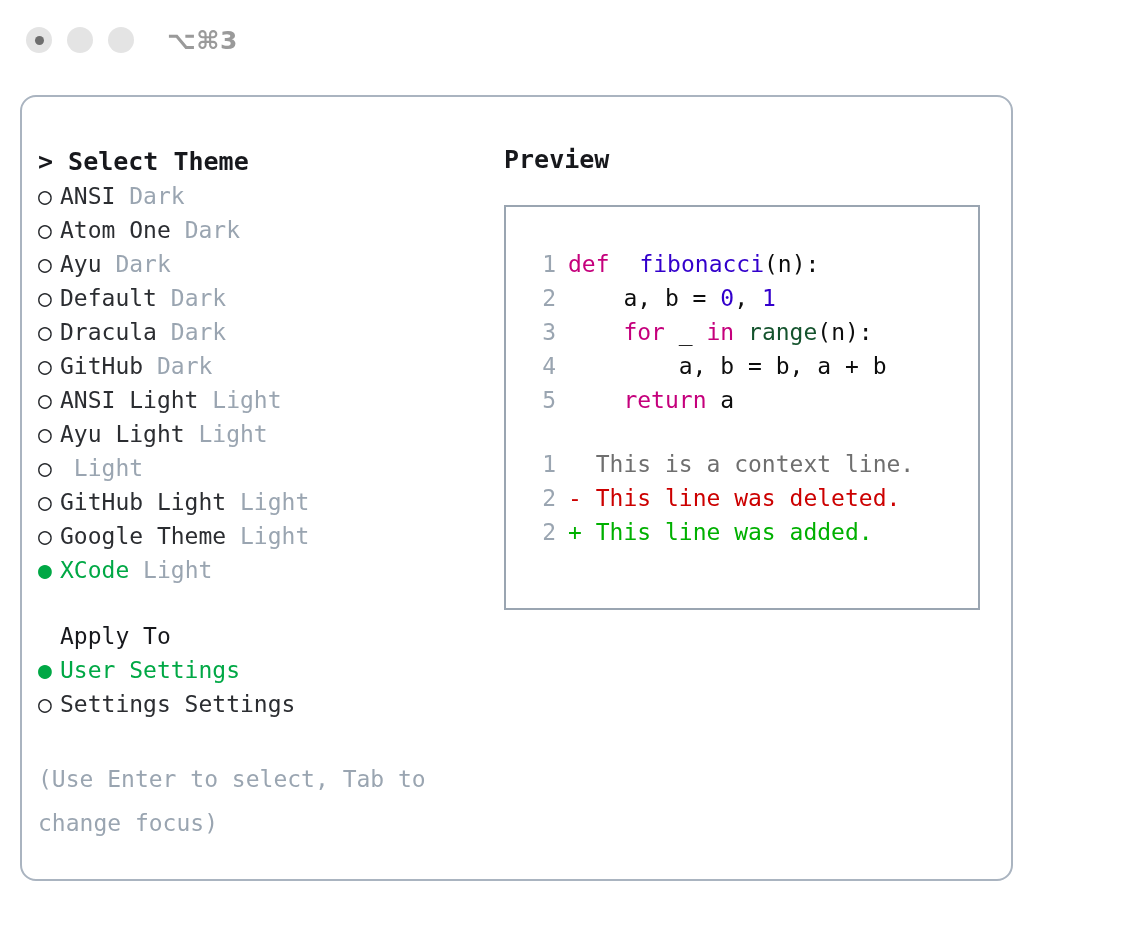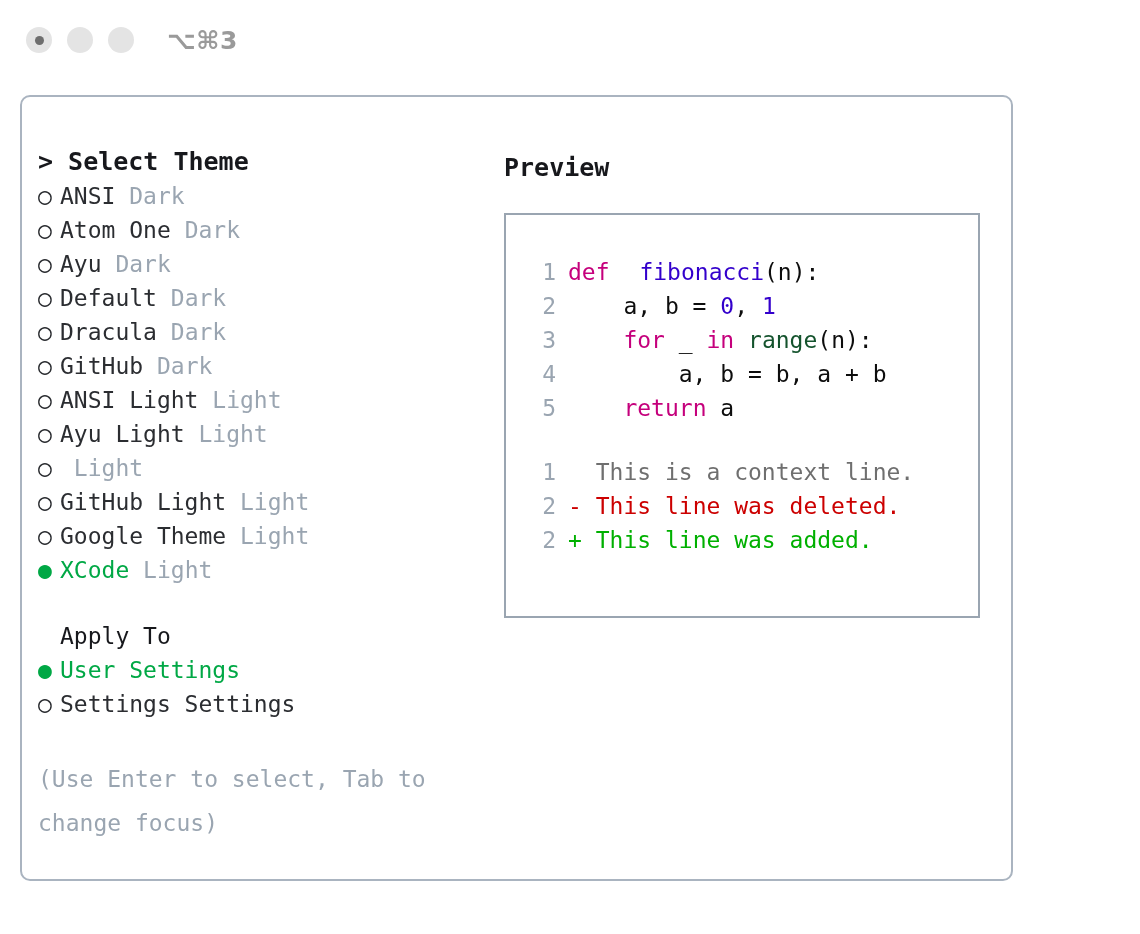--- a/index.html
+++ b/index.html
@@ -66,21 +66,21 @@
   }
 
   
   .panel {
     position: absolute;
     left: 20px;
     top: 95px;
     width: 993px;
     height: 786px;
     border: 2px solid #aab4c0;
-    border-radius: 10px;
+    border-radius: 16px;
     box-sizing: border-box;
     background: #ffffff;
   }
 
   .panel-inner {
     position: relative;
     width: 100%;
     height: 100%;
   }
 
@@ -138,21 +138,21 @@
     color: #9aa5b1;
     line-height: 44px;
     width: 400px;
     white-space: pre-wrap;
   }
 
   
   .right-col {
     position: absolute;
     left: 482px;
-    top: 54px;
+    top: 46px;
     width: 480px;
   }
   .preview-title {
     font-size: 25px;
     font-weight: 700;
     color: #17181c;
     line-height: 34px;
     white-space: pre;
   }
   .preview-box {

